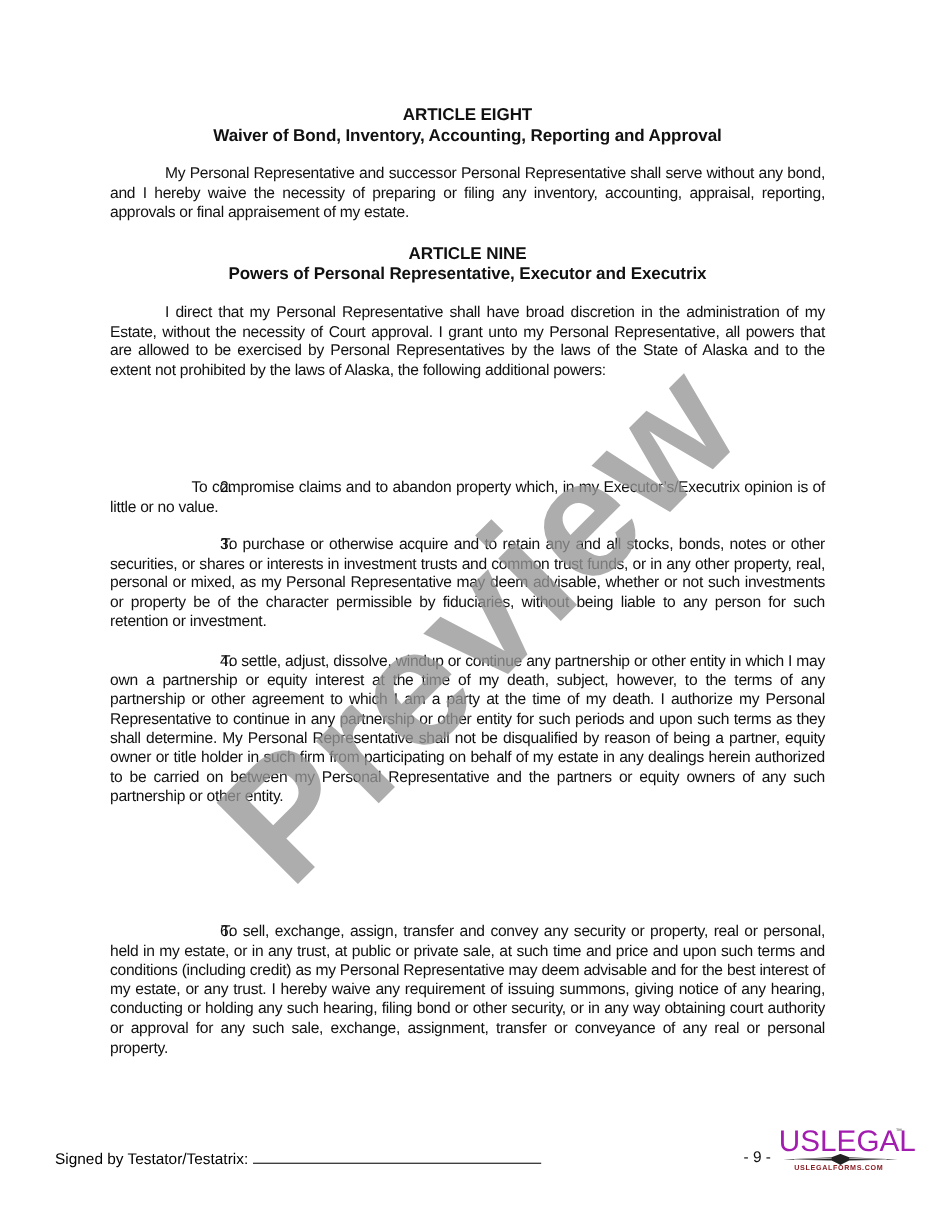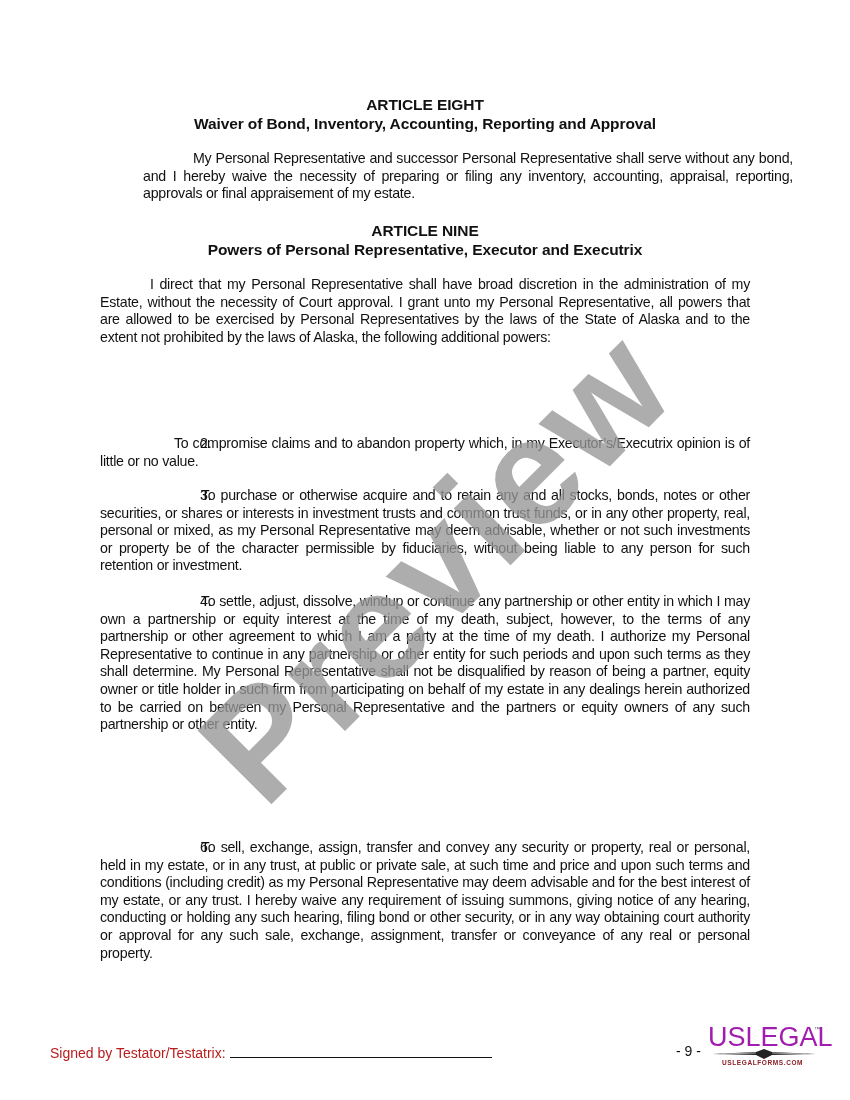--- a/index.html
+++ b/index.html
@@ -11,40 +11,40 @@
     .para { position: absolute; left: 100px; width: 650px; text-align: justify;
       font-size: 14.2px; line-height: 17.6px; letter-spacing: -0.25px; margin: 0; }
     .indent { text-indent: 50px; }
     .num { display: inline-block; }
     .num.wide { width: 51px; }
     .num.narrow { width: 24px; }
     .watermark { position: absolute; left: 95px; top: 490px; width: 680px; text-align: center;
       font-family: "Liberation Sans", sans-serif; font-weight: bold; font-size: 152px;
       line-height: 152px; color: rgba(150,150,150,0.78); transform: rotate(-45deg);
       transform-origin: 50% 50%; pointer-events: none; letter-spacing: 2px; }
-    .footer-sig { position: absolute; left: 50px; top: 1043px; font-size: 14px; color: #b91c1c; }
+    .footer-sig { position: absolute; left: 50px; top: 1043px; font-size: 14px; color: #000000; }
     .sig-line { display: inline-block; width: 262px; border-bottom: 1px solid #111;
       height: 14px; vertical-align: baseline; margin-left: 4px; }
     .page-num { position: absolute; left: 676px; top: 1043px; font-size: 14px; }
     .logo { position: absolute; left: 706px; top: 1024px; width: 116px; height: 46px; }
     .logo-text { font-family: Liberation Sans, sans-serif; font-size: 27px; color: #a21caf;
       letter-spacing: 0px; line-height: 26px; position: absolute; left: 2px; top: 0; }
     .logo-tm { position: absolute; left: 108px; top: 2px; font-size: 6px; color: #555; }
     .logo-url { position: absolute; left: 16px; top: 35px; font-size: 6.5px; color: #8b1e24;
       font-weight: bold; letter-spacing: 0.6px; }
     .logo-bird { position: absolute; left: 6px; top: 25px; }
   </style>
 </head>
 <body>
 
 <div class="page">
 
   <div class="heading" style="top:95px;">ARTICLE EIGHT</div>
   <div class="heading" style="top:114px;">Waiver of Bond, Inventory, Accounting, Reporting and Approval</div>
-  <p class="para indent" style="top:150px;margin-left:43px;">My Personal Representative and successor Personal Representative shall serve without any bond, and I hereby waive the necessity of preparing or filing any inventory, accounting, appraisal, reporting, approvals or final appraisement of my estate.</p>
+  <p class="para indent" style="top:150px;">My Personal Representative and successor Personal Representative shall serve without any bond, and I hereby waive the necessity of preparing or filing any inventory, accounting, appraisal, reporting, approvals or final appraisement of my estate.</p>
 
   <div class="heading" style="top:221px;">ARTICLE NINE</div>
   <div class="heading" style="top:240px;">Powers of Personal Representative, Executor and Executrix</div>
   <p class="para indent" style="top:276px;">I direct that my Personal Representative shall have broad discretion in the administration of my Estate, without the necessity of Court approval.  I grant unto my Personal Representative, all powers that are allowed to be exercised by Personal Representatives by the laws of the State of Alaska and to the extent not prohibited by the laws of Alaska, the following additional powers:</p>
 
 
   <p class="para indent" style="top:435px;"><span class="num narrow">2.</span><span>To compromise claims and to abandon property which, in my Executor’s/Executrix opinion is of little or no value.</span></p>
 
   <p class="para indent" style="top:487px;"><span class="num wide">3.</span><span>To purchase or otherwise acquire and to retain any and all stocks, bonds, notes or other securities, or shares or interests in investment trusts and common trust funds, or in any other property, real, personal or mixed, as my Personal Representative may deem advisable, whether or not such investments or property be of the character permissible by fiduciaries, without being liable to any person for such retention or investment.</span></p>
 

